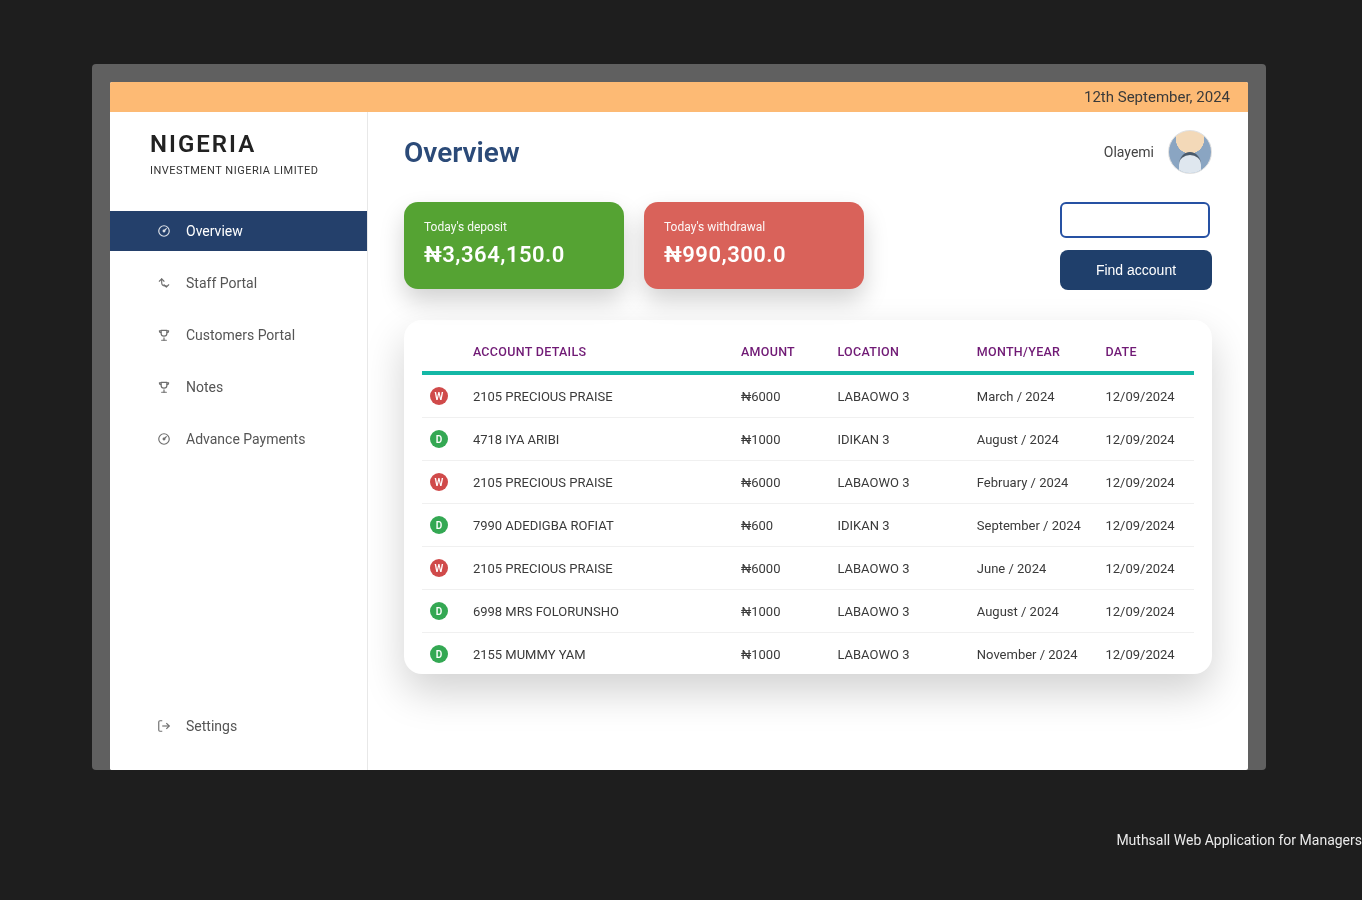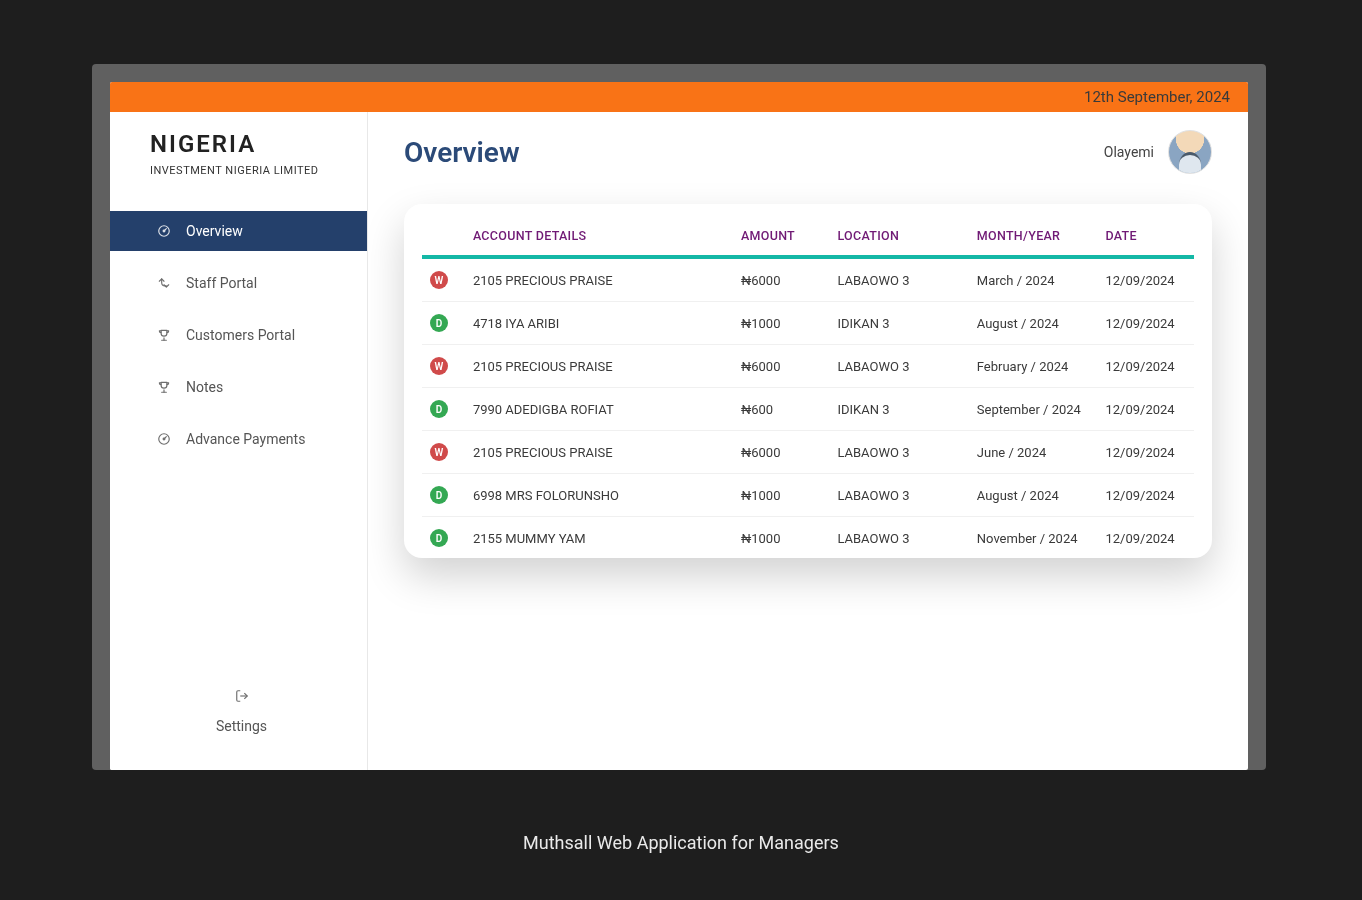--- a/index.html
+++ b/index.html
@@ -24,21 +24,21 @@
   .app-window {
     width: 100%;
     height: 100%;
     background: #fff;
     border-radius: 2px;
     overflow: hidden;
     display: flex;
     flex-direction: column;
   }
   .date-bar {
-    background: #f97316;
+    background: #fdba74;
     color: #3a3a3a;
     font-size: 15px;
     text-align: right;
     padding: 6px 18px;
   }
   .app-body {
     flex: 1;
     display: flex;
     min-height: 0;
   }
@@ -88,21 +88,21 @@
     height: 16px;
     display: inline-flex;
     align-items: center;
     justify-content: center;
     font-size: 13px;
     opacity: 0.85;
   }
   .sidebar-footer {
     padding: 16px 20px 24px 46px;
   }
-  .sidebar-footer .nav-item { padding-left: 0; margin-bottom: 0; flex-direction: column; }
+  .sidebar-footer .nav-item { padding-left: 0; margin-bottom: 0; }
 
   
   .main {
     flex: 1;
     padding: 18px 36px 0 36px;
     overflow: hidden;
     position: relative;
   }
   .main-header {
     display: flex;
@@ -236,23 +236,23 @@
   .col-account { width: 250px; }
   .col-amount  { width: 90px; }
   .col-location{ width: 130px; }
   .col-month   { width: 120px; }
   .col-date    { width: 90px; }
 
   .caption {
     position: absolute;
     left: 0; right: 0;
     top: 832px;
-    text-align: center;
+    text-align: right;
     color: #eaeaea;
-    font-size: 18px;
+    font-size: 14px;
   }
 </style>
 </head>
 <body>
 
 <div class="outer-frame">
   <div class="app-window">
     <div class="date-bar">12th September, 2024</div>
 
     <div class="app-body">
@@ -336,20 +336,35 @@
 
       <main class="main">
         <div class="main-header">
           <h1 class="page-title">Overview</h1>
           <div class="user-block">
             <span class="user-name">Olayemi</span>
             <div class="avatar"></div>
           </div>
         </div>
 
+        <div class="cards-row">
+          <div class="stat-card green">
+            <div class="stat-label">Today's deposit</div>
+            <div class="stat-value">₦3,364,150.0</div>
+          </div>
+          <div class="stat-card red">
+            <div class="stat-label">Today's withdrawal</div>
+            <div class="stat-value">₦990,300.0</div>
+          </div>
+
+          <div class="search-block">
+            <input class="search-input" type="text" value="" style="">
+            <button class="find-btn">Find account</button>
+          </div>
+        </div>
 
         <section class="table-section">
 
           <div class="table-card">
             <table>
               <thead>
                 <tr id="thead-row">
                     <th class="col-badge"></th>
                     <th class="col-account">ACCOUNT DETAILS</th>
                     <th class="col-amount">AMOUNT</th>

